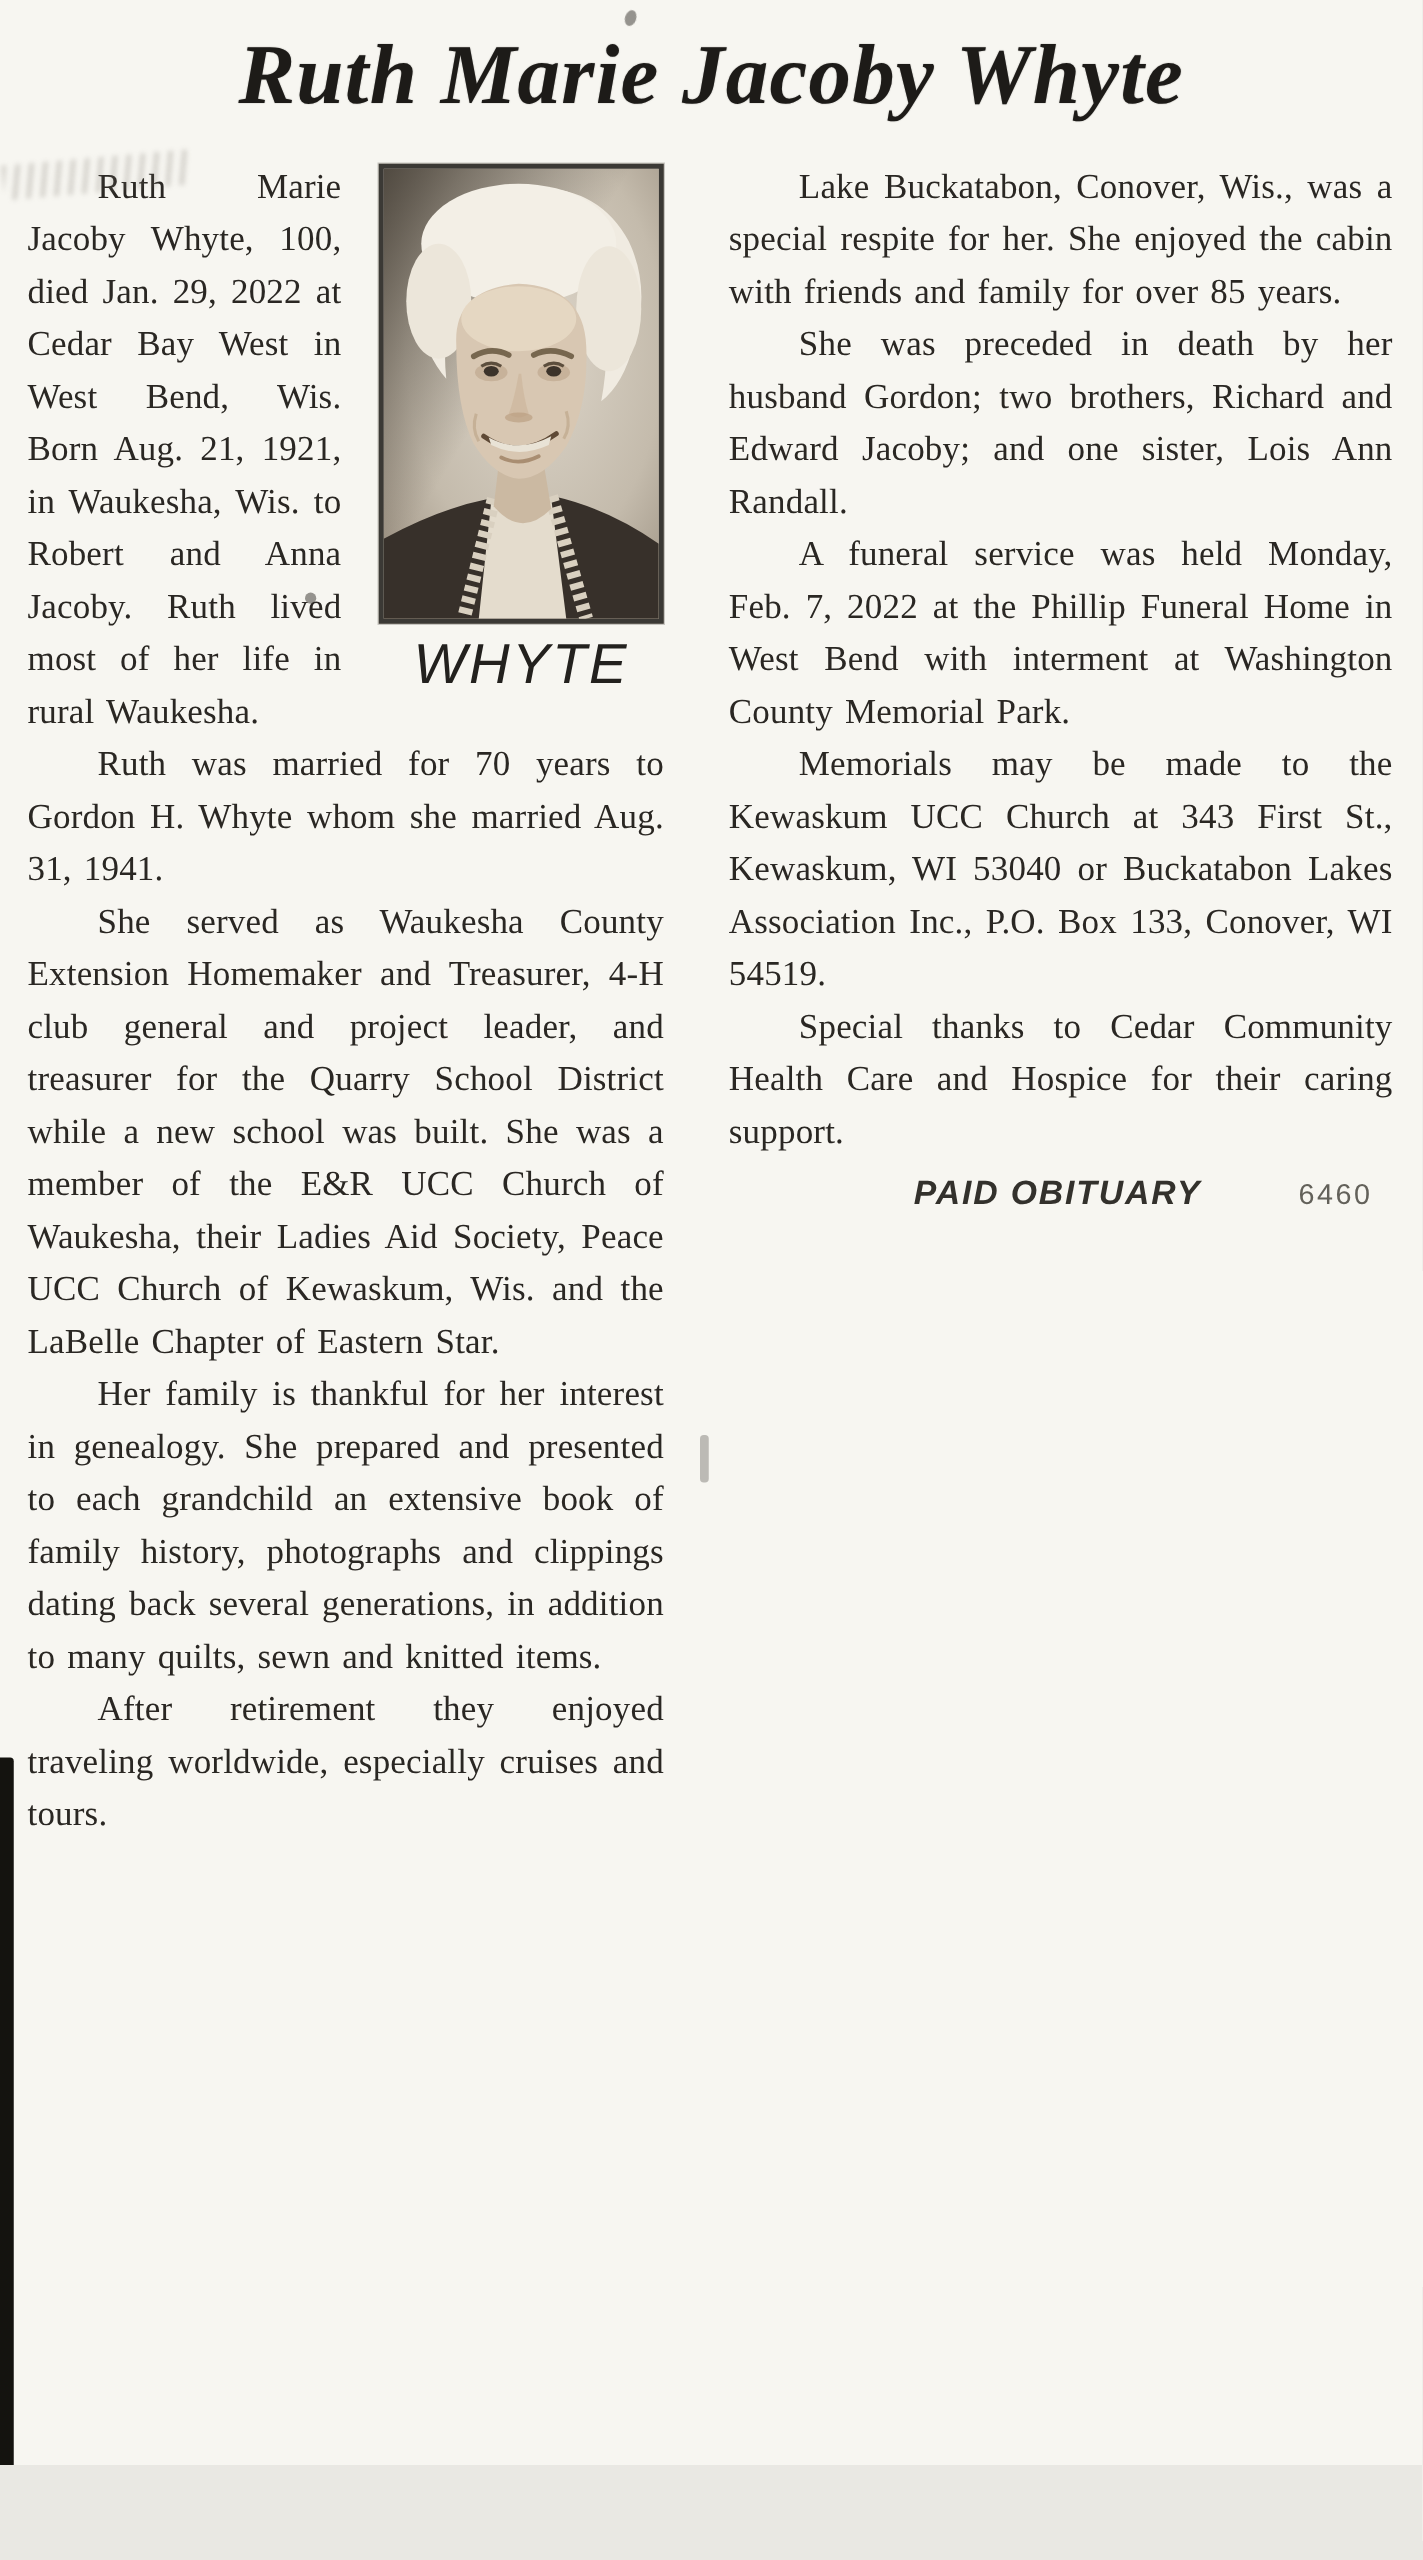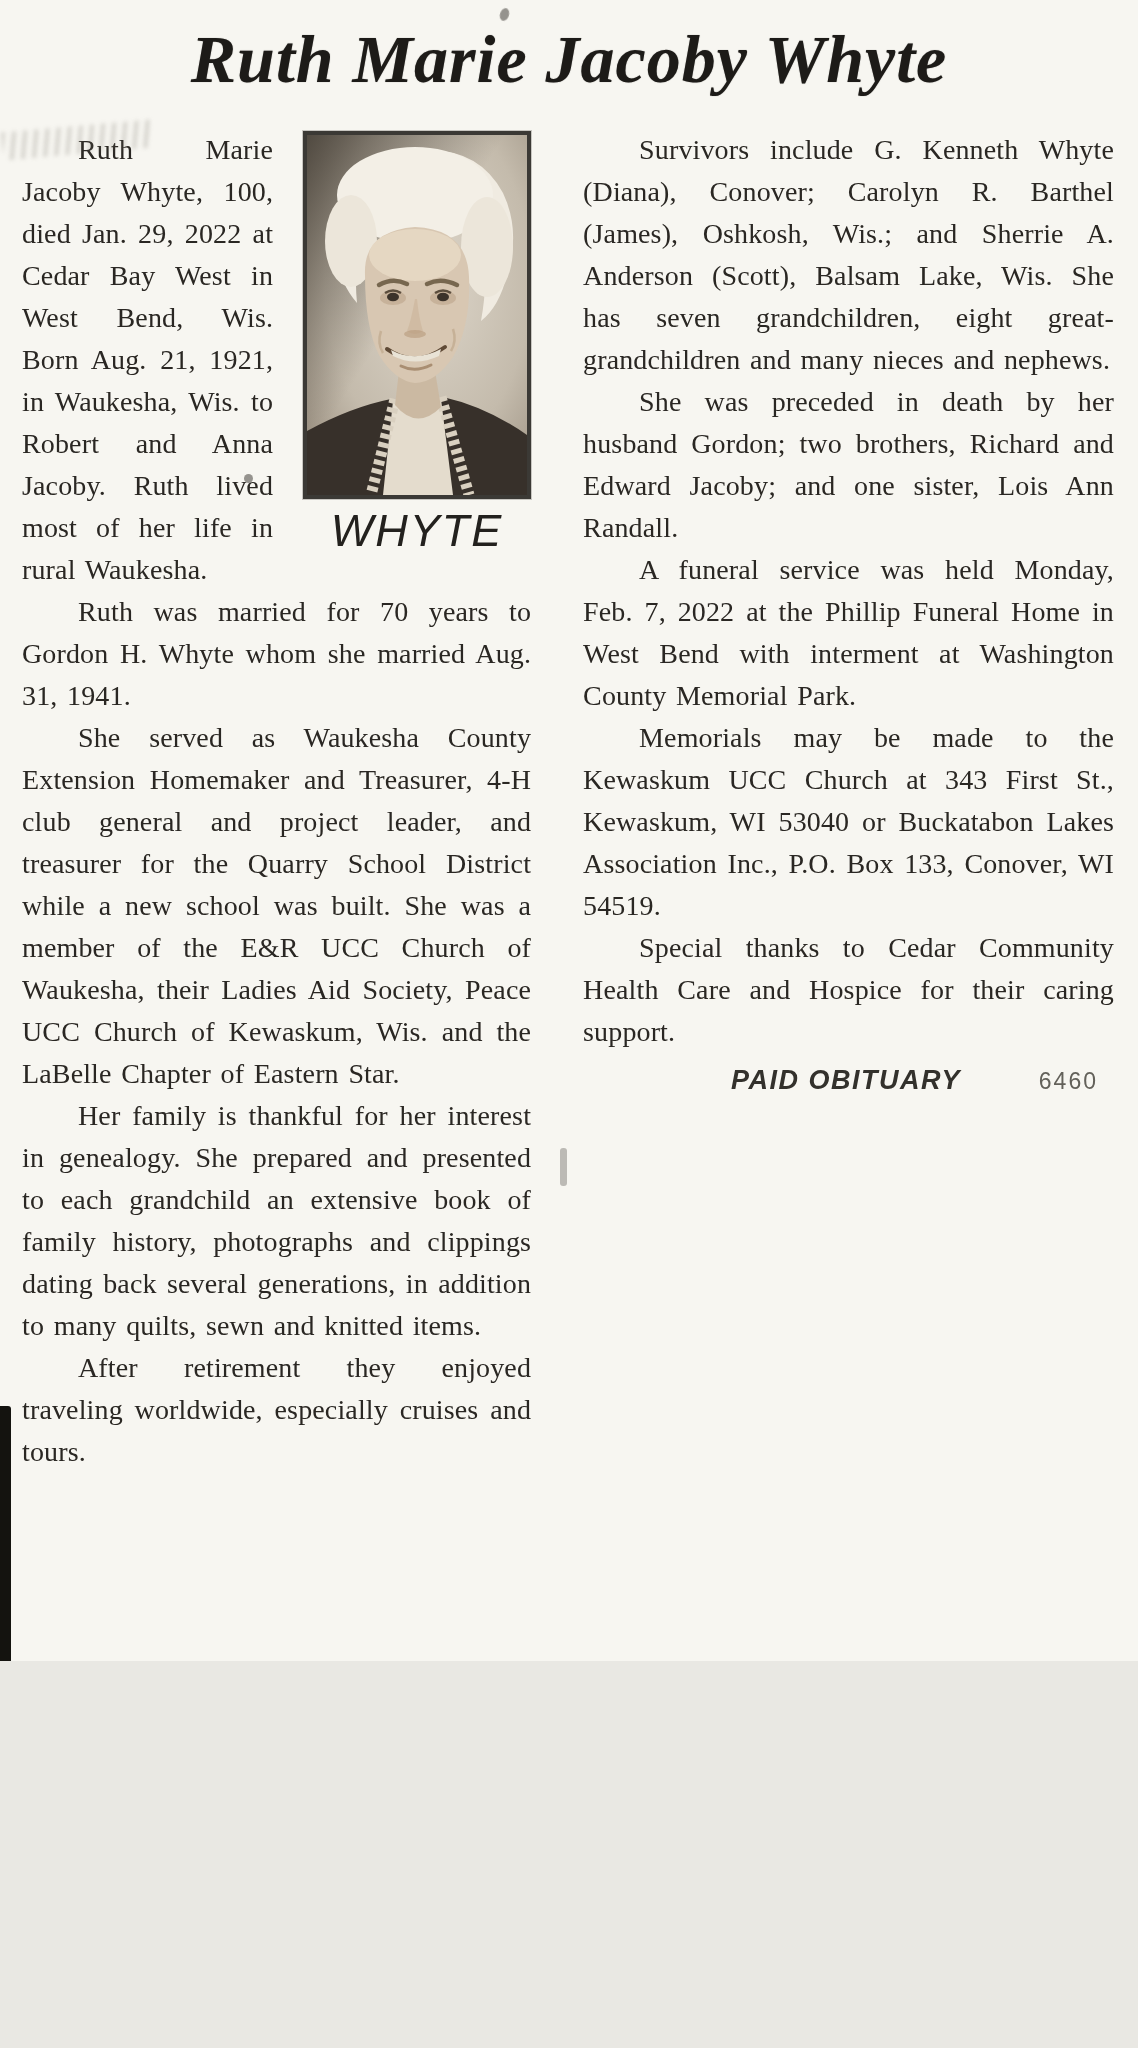--- a/index.html
+++ b/index.html
@@ -1,17 +1,17 @@
 <!DOCTYPE html>
 <html><head>
 <meta charset="utf-8">
 <style>
   html,body { margin:0; padding:0; background:#e9e8e3; }
   .page {
-    position:relative; width:1138px; height:1661px;
+    position:relative; width:1138px; height:1972px;
     background:#f7f6f1; overflow:hidden;
     font-family:"Liberation Serif","DejaVu Serif",serif;
     color:#272420;
   }
   
   .title {
     margin:0; padding-top:20px;
     text-align:center;
     font-size:68px; font-weight:700; font-style:italic;
     letter-spacing:1px; color:#1d1b18;
@@ -147,21 +147,21 @@
       </div>
 
       <p class="obit">Ruth Marie Jacoby Whyte, 100, died Jan. 29, 2022 at Cedar Bay West in West Bend, Wis. Born Aug. 21, 1921, in Waukesha, Wis. to Robert and Anna Jacoby. Ruth lived most of her life in rural Waukesha.</p>
       <p class="obit">Ruth was married for 70 years to Gordon H. Whyte whom she married Aug. 31, 1941.</p>
       <p class="obit">She served as Waukesha County Extension Homemaker and Treasurer, 4-H club general and project leader, and treasurer for the Quarry School District while a new school was built. She was a member of the E&amp;R UCC Church of Waukesha, their Ladies Aid Society, Peace UCC Church of Kewaskum, Wis. and the LaBelle Chapter of Eastern Star.</p>
       <p class="obit">Her family is thankful for her interest in genealogy. She prepared and presented to each grandchild an extensive book of family history, photographs and clippings dating back several generations, in addition to many quilts, sewn and knitted items.</p>
       <p class="obit">After retirement they enjoyed traveling worldwide, especially cruises and tours.</p>
     </div>
 
     <div class="col-right">
-      <p class="obit">Survivors include G. Kenneth Whyte (Diana), Conover; Carolyn R. Barthel (James), Oshkosh, Wis.; and Sherrie A. Anderson (Scott), Balsam Lake, Wis. She has seven grandchildren, eight great-grandchildren and many nieces and nephews.</p>
+      <p class="obit">Lake Buckatabon, Conover, Wis., was a special respite for her. She enjoyed the cabin with friends and family for over 85 years.</p>
       <p class="obit">She was preceded in death by her husband Gordon; two brothers, Richard and Edward Jacoby; and one sister, Lois Ann Randall.</p>
       <p class="obit">A funeral service was held Monday, Feb. 7, 2022 at the Phillip Funeral Home in West Bend with interment at Washington County Memorial Park.</p>
       <p class="obit">Memorials may be made to the Kewaskum UCC Church at 343 First St., Kewaskum, WI 53040 or Buckatabon Lakes Association Inc., P.O. Box 133, Conover, WI 54519.</p>
       <p class="obit">Special thanks to Cedar Community Health Care and Hospice for their caring support.</p>
 
 
       <div class="footer-row">
         <span class="paid-label">PAID OBITUARY</span>
         <span class="ad-code">6460</span>
       </div>

